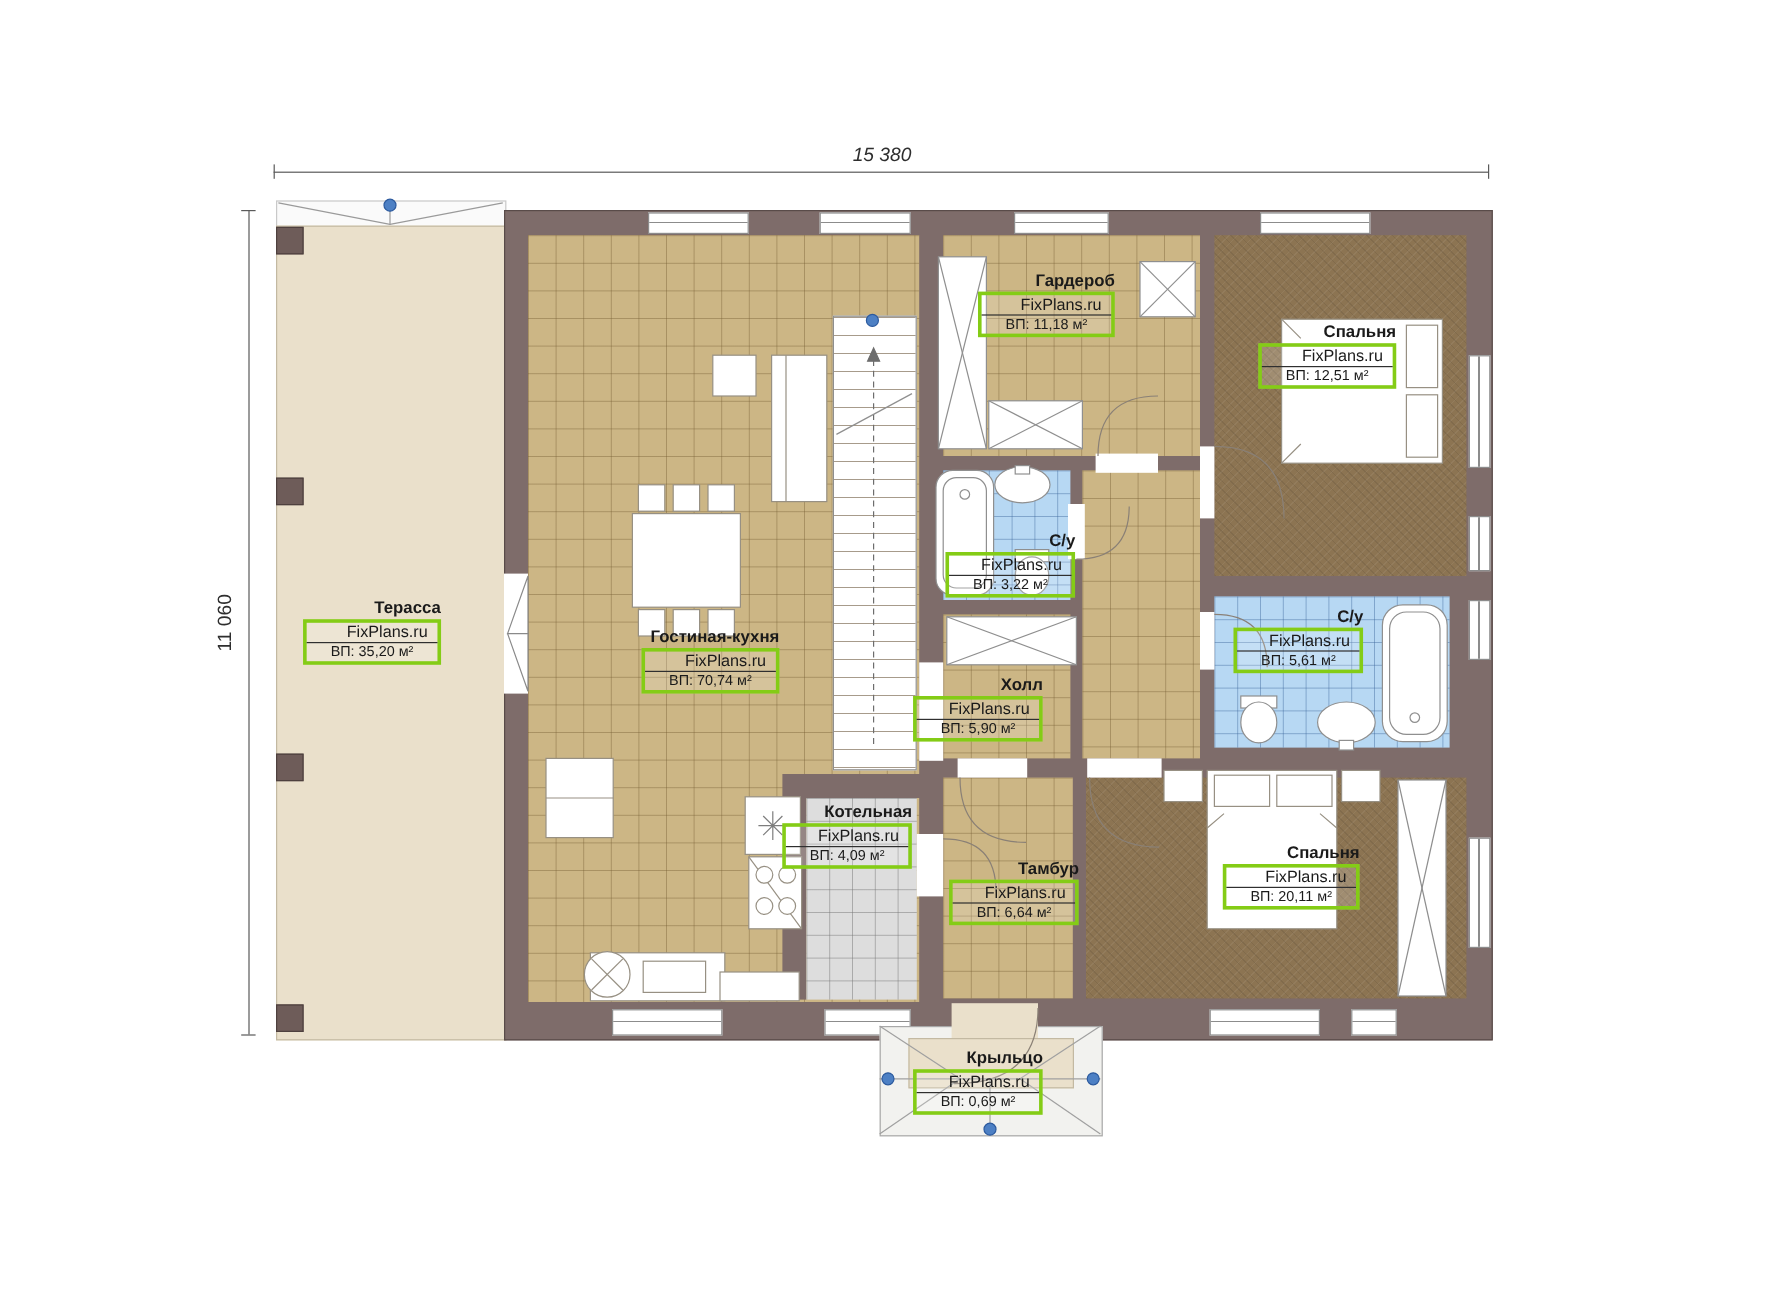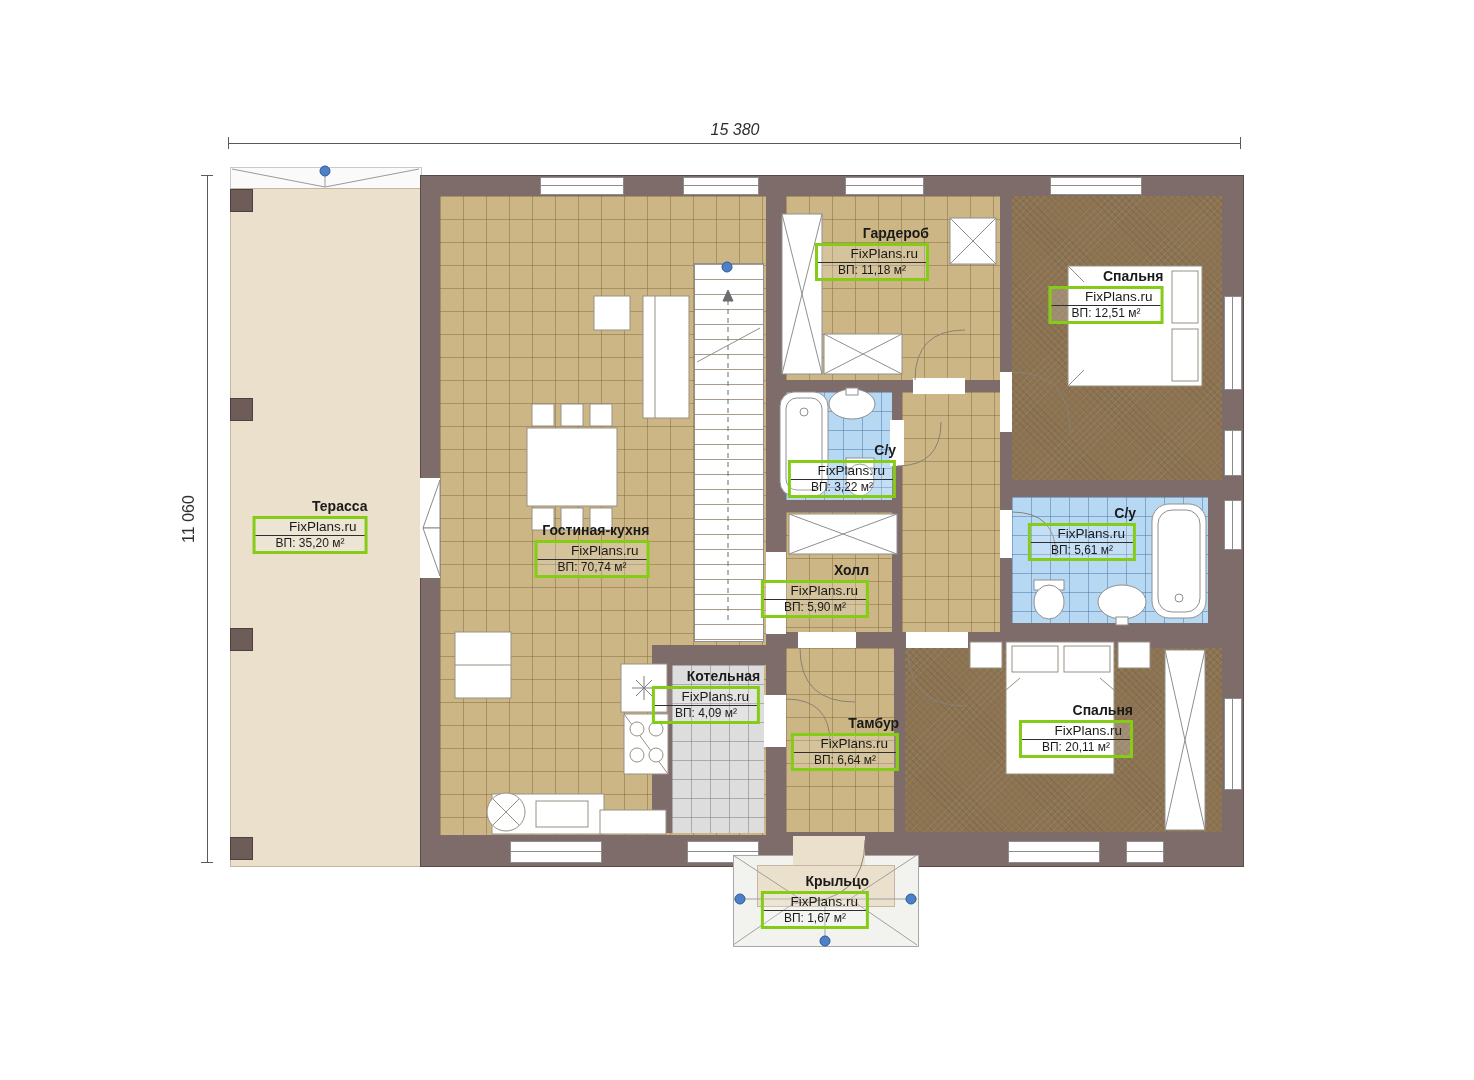--- a/index.html
+++ b/index.html
@@ -328,16 +328,16 @@
 
   <div class="room-label" style="left:1076px;top:702px;">
     <div class="room-name">Спальня</div>
     <div class="room-info"><div class="brand">FixPlans.ru</div>
     <div class="area">ВП: 20,11 м²</div></div>
   </div>
 
   <div class="room-label" style="left:815px;top:845px;margin-top:28px;">
     <div class="room-name">Крыльцо</div>
     <div class="room-info"><div class="brand">FixPlans.ru</div>
-    <div class="area">ВП: 1,67 м²</div></div>
+    <div class="area">ВП: 0,69 м²</div></div>
   </div>
 
 </div>
 
 </body></html>

